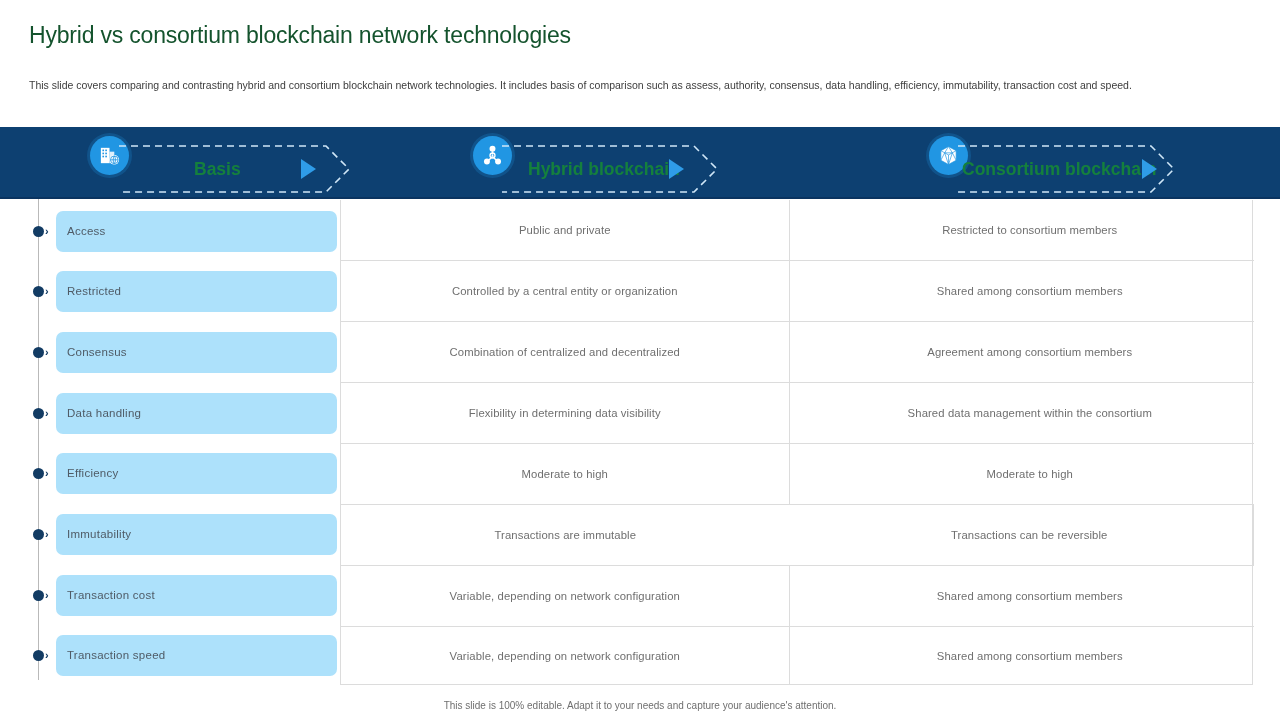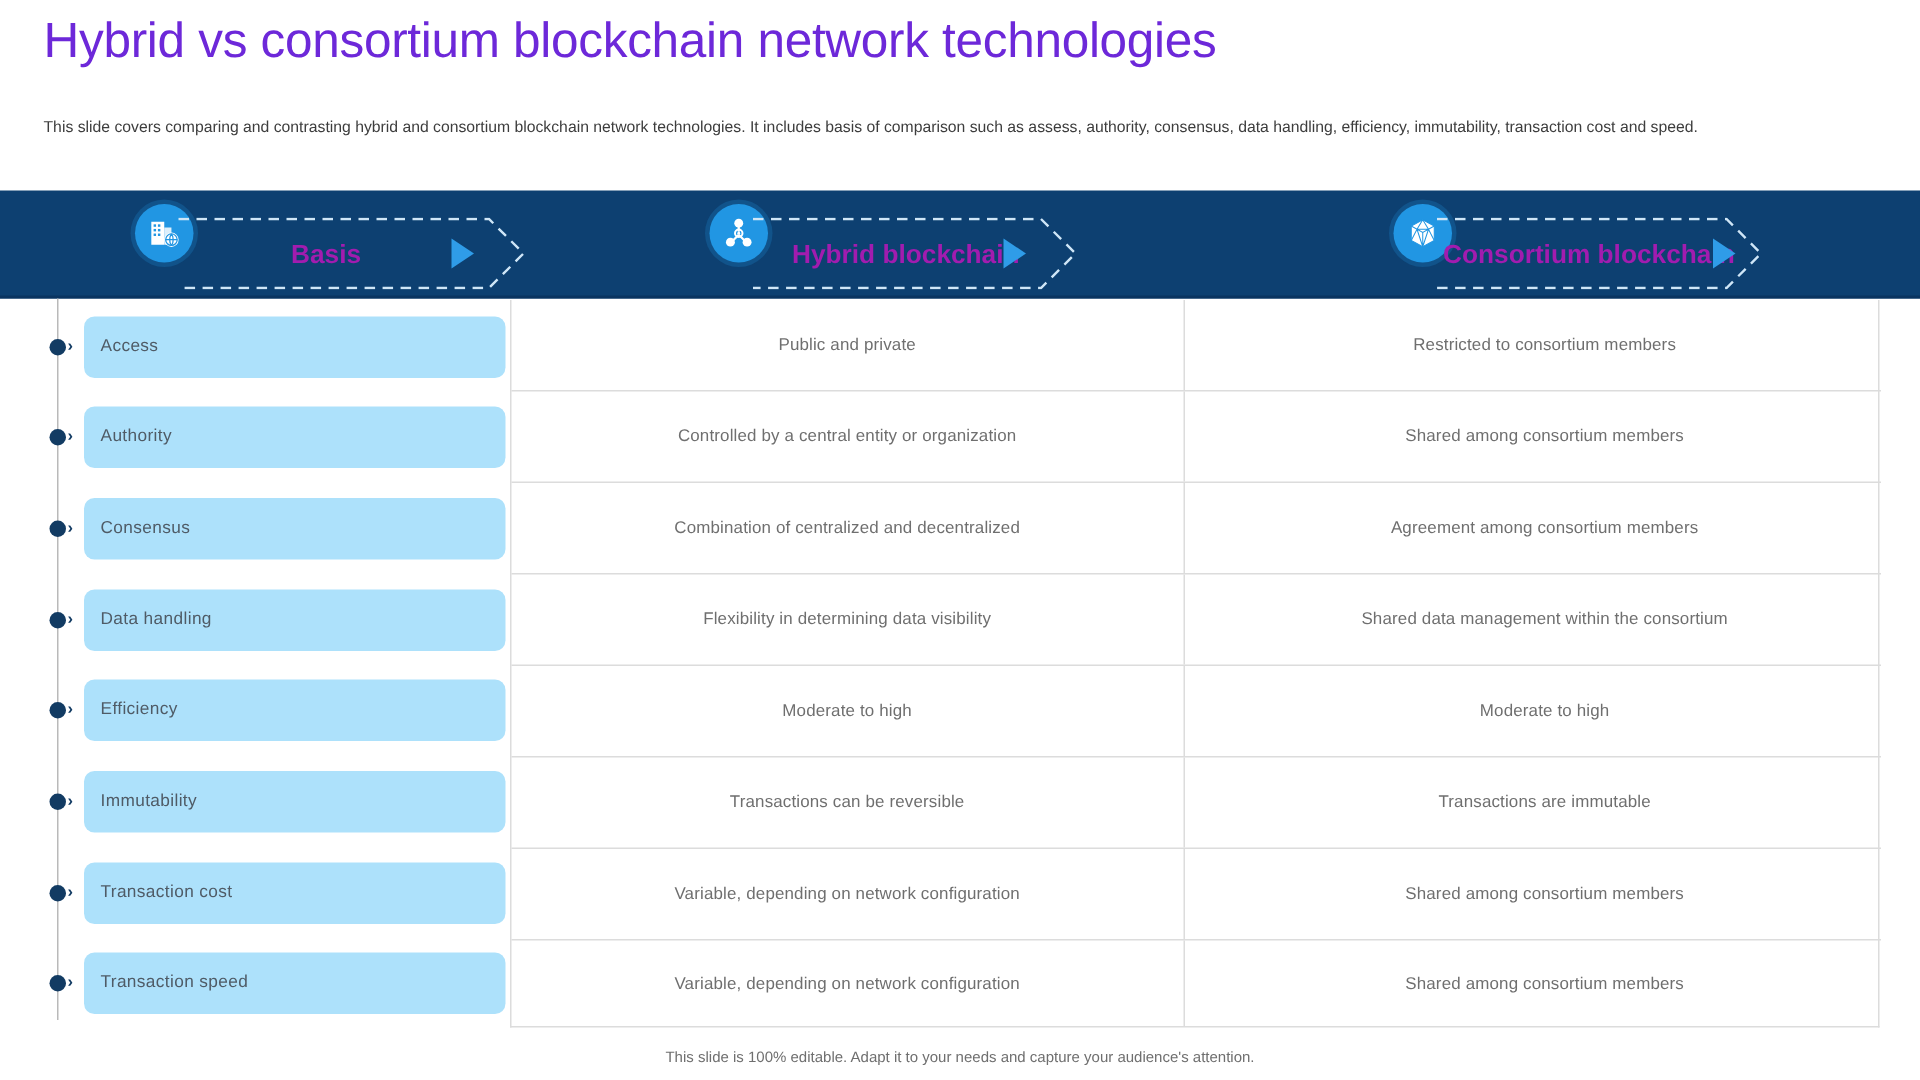--- a/index.html
+++ b/index.html
@@ -5,22 +5,22 @@
   html,body{margin:0;padding:0;}
   body{
     width:1280px;height:720px;background:#ffffff;overflow:hidden;
     font-family:"Liberation Sans","DejaVu Sans",sans-serif;
     -webkit-font-smoothing:antialiased;
   }
   .slide{position:relative;width:1280px;height:720px;}
 
   
   .title{
-    position:absolute;left:29px;top:8px;
-    font-size:33px;font-weight:400;color:#6d28d9;letter-spacing:-0.2px;
+    position:absolute;left:29px;top:22px;
+    font-size:23px;font-weight:400;color:#14532d;letter-spacing:-0.2px;
     white-space:nowrap;
   }
   .subtitle{
     position:absolute;left:29px;top:79px;width:1210px;
     font-size:10.5px;line-height:13px;color:#3d3d3d;font-weight:400;
   }
 
   
   .headerband{
     position:absolute;left:0;top:127px;width:1280px;height:72px;
@@ -40,21 +40,21 @@
   }
   .hgroup .circle svg{display:block;}
   .banner{
     position:absolute;top:18px;height:48px;
   }
   .banner .dashshape{
     position:absolute;left:0;top:0;width:100%;height:100%;
   }
   .banner .lbl{
     position:absolute;top:0;height:48px;line-height:48px;
-    color:#a21caf;font-size:17.5px;font-weight:700;white-space:nowrap;
+    color:#15803d;font-size:17.5px;font-weight:700;white-space:nowrap;
   }
   .banner .tri{
     position:absolute;top:14px;width:0;height:0;
     border-top:10px solid transparent;border-bottom:10px solid transparent;
     border-left:15px solid #2f9ce8;
   }
 
   
   .rail{
     position:absolute;left:38px;top:199px;width:1px;height:481px;
@@ -187,21 +187,21 @@
   </div>
   <div class="pill" style="top:211px;">
     <span>Access</span>
   </div>
 
   <div class="bullet" style="top:286px;">
     <div class="dot"></div>
     <div class="chev">›</div>
   </div>
   <div class="pill" style="top:271px;">
-    <span>Authority</span>
+    <span>Restricted</span>
   </div>
 
   <div class="bullet" style="top:347px;">
     <div class="dot"></div>
     <div class="chev">›</div>
   </div>
   <div class="pill" style="top:332px;">
     <span>Consensus</span>
   </div>
 
@@ -260,22 +260,22 @@
     </div>
     <div class="trow" style="top:183px;height:61px;">
       <div class="cell c1" style="height:60px;">Flexibility in determining data visibility</div>
       <div class="cell c2" style="height:60px;">Shared data management within the consortium</div>
     </div>
     <div class="trow" style="top:244px;height:61px;">
       <div class="cell c1" style="height:60px;">Moderate to high</div>
       <div class="cell c2" style="height:60px;">Moderate to high</div>
     </div>
     <div class="trow" style="top:305px;height:61px;">
+      <div class="cell c2" style="height:60px;">Transactions are immutable</div>
       <div class="cell c1" style="height:60px;">Transactions can be reversible</div>
-      <div class="cell c2" style="height:60px;">Transactions are immutable</div>
     </div>
     <div class="trow" style="top:366px;height:61px;">
       <div class="cell c1" style="height:60px;">Variable, depending on network configuration</div>
       <div class="cell c2" style="height:60px;">Shared among consortium members</div>
     </div>
     <div class="trow last" style="top:427px;height:57px;">
       <div class="cell c1" style="height:57px;">Variable, depending on network configuration</div>
       <div class="cell c2" style="height:57px;">Shared among consortium members</div>
     </div>
   </div>

